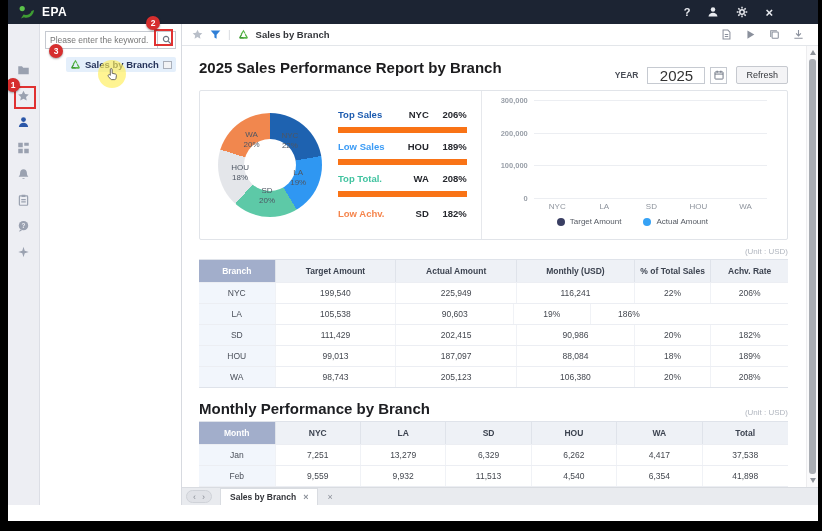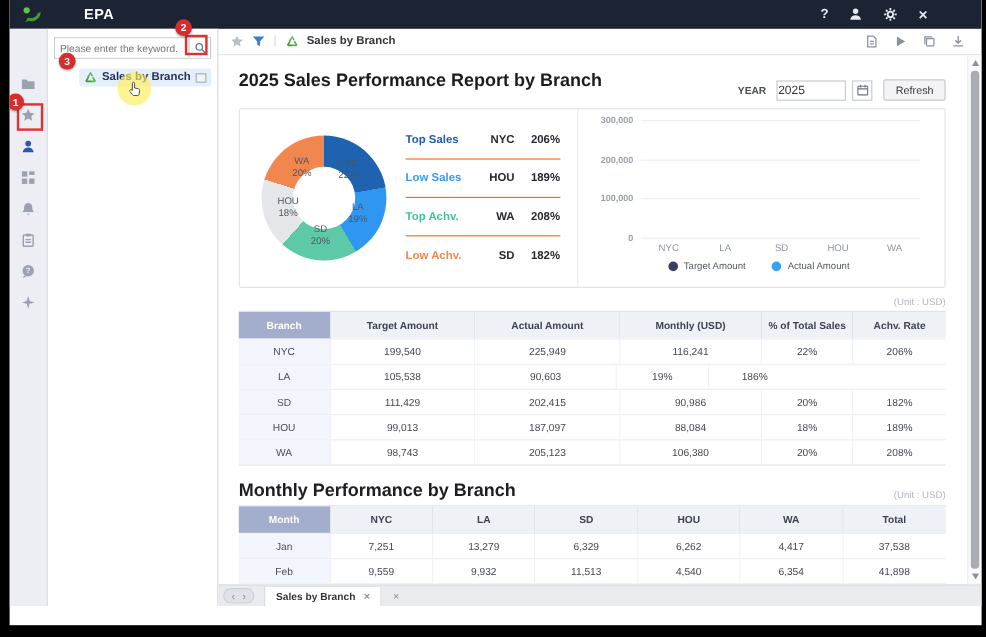--- a/index.html
+++ b/index.html
@@ -6,21 +6,21 @@
   html,body { width:822px; height:531px; background:#000; overflow:hidden;
     font-family:"Liberation Sans","DejaVu Sans",sans-serif; }
   .window { position:absolute; left:8px; top:0; width:810px; height:521px;
     background:#fff; overflow:hidden; }
 
   
   .topbar { height:24px; background:#1c2433; display:flex; align-items:center;
     padding:0 45px 0 10px; color:#fff; }
   .logo { display:flex; align-items:center; gap:7px; }
   .logo svg { width:17px; height:15px; }
-  .logo-text { font-size:12px; font-weight:bold; letter-spacing:.5px;margin-left:28px; }
+  .logo-text { font-size:12px; font-weight:bold; letter-spacing:.5px; }
   .topbar-right { margin-left:auto; display:flex; align-items:center; gap:17px; }
   .tb-ic { color:#e8eaef; font-size:11px; font-weight:bold; cursor:default;
     display:flex; align-items:center; }
   .tb-ic svg { width:12px; height:12px; }
 
   
   .app-body { display:flex; height:481px; }
   .iconbar { width:32px; background:#edeef3; border-right:1px solid #dcdee5;
     display:flex; flex-direction:column; align-items:center; padding-top:40px; gap:14px; }
   .ib-ic { width:13px; height:12px; color:#9aa1b0; display:flex; }
@@ -61,43 +61,43 @@
     background:#a9adb3; border-radius:3px; }
   .varr { position:absolute; left:3px; width:0; height:0;
     border-left:3px solid transparent; border-right:3px solid transparent; }
   .varr.up { top:4px; border-bottom:5px solid #8d9299; }
   .varr.down { bottom:4px; border-top:5px solid #8d9299; }
 
   .report-header { display:flex; align-items:flex-start; height:34px; }
   .report-title { font-size:15px; font-weight:bold; color:#1c1c1e; padding-top:5px; }
   .year-controls { margin-left:auto; display:flex; align-items:center; gap:5px;margin-top:12px; }
   .year-label { font-size:8.5px; color:#4a4e57; font-weight:bold; margin-right:4px; }
-  .year-input { width:58px; height:17px; border:1px solid #c6cad1; font-size:10px;
-    text-align:left; color:#333; font-family:inherit; outline:none; }
+  .year-input { width:58px; height:17px; border:1px solid #c6cad1; font-size:15px;
+    text-align:center; color:#333; font-family:inherit; outline:none; }
   .cal-btn { width:17px; height:17px; border:1px solid #c6cad1; background:#fff;
     display:flex; align-items:center; justify-content:center; color:#6b7280; }
   .cal-btn svg { width:10px; height:10px; }
   .refresh-btn { height:18px; padding:0 9px; margin-left:4px; background:#f4f4f6;
     border:1px solid #c6c9cf; border-radius:2px; font-size:9px; color:#35373c;
     font-family:inherit; }
 
   
   .panel { border:1px solid #e1e4e9; border-radius:2px; height:150px; display:flex;
     margin-top:2px; }
   .panel-left { width:48%; border-right:1px solid #e6e8ec; display:flex;
     align-items:center; padding:0 14px 0 18px; gap:16px; }
   .donut-wrap { position:relative; width:104px; height:104px; flex:none; }
   .donut { width:104px; height:104px; border-radius:50%; }
   .donut-hole { position:absolute; left:26px; top:26px; width:52px; height:52px;
     border-radius:50%; background:#fff; }
   .donut-lbl { position:absolute; transform:translate(-50%,-50%); text-align:center;
     font-size:8px; color:#4e5663; line-height:1.25; }
   .stats { flex:1; }
   .stat-row { display:flex; align-items:center; height:32px;
-    border-bottom:1px solid #f97316; }
+    border-bottom:6px solid #f97316; }
   .stat-row:last-child { border-bottom:none; }
   .stat-label { font-size:9.5px; font-weight:bold; width:62px; }
   .stat-branch { font-size:9.5px; font-weight:bold; color:#26282e; margin-left:auto; }
   .stat-value { font-size:9.5px; font-weight:bold; color:#26282e; width:38px;
     text-align:right; }
 
   .panel-right { flex:1; padding:10px 14px 0 10px; display:flex; flex-direction:column; }
   .bc-plot { position:relative; height:98px; margin-left:42px; margin-right:4px; }
   .bc-grid { position:absolute; left:0; right:2px; height:1px; background:#eceef2;font-weight:bold; }
   .bc-tick { position:absolute; right:100%; margin-right:6px; transform:translateY(-50%);
@@ -341,21 +341,21 @@
                   <span class="stat-label" style="color:#1d5cb0">Top Sales</span>
     <span class="stat-branch">NYC</span>
     <span class="stat-value">206%</span>
                 </div>
                 <div class="stat-row">
                   <span class="stat-label" style="color:#3b9bf5">Low Sales</span>
     <span class="stat-branch">HOU</span>
     <span class="stat-value">189%</span>
                 </div>
                 <div class="stat-row">
-                  <span class="stat-label" style="color:#41c3a0">Top Achv.</span>
+                  <span class="stat-label" style="color:#41c3a0">Top Total.</span>
     <span class="stat-branch">WA</span>
     <span class="stat-value">208%</span>
                 </div>
                 <div class="stat-row">
                   <span class="stat-label" style="color:#f5854d">Low Achv.</span>
     <span class="stat-branch">SD</span>
     <span class="stat-value">182%</span>
                 </div>
               </div>
           </div>

